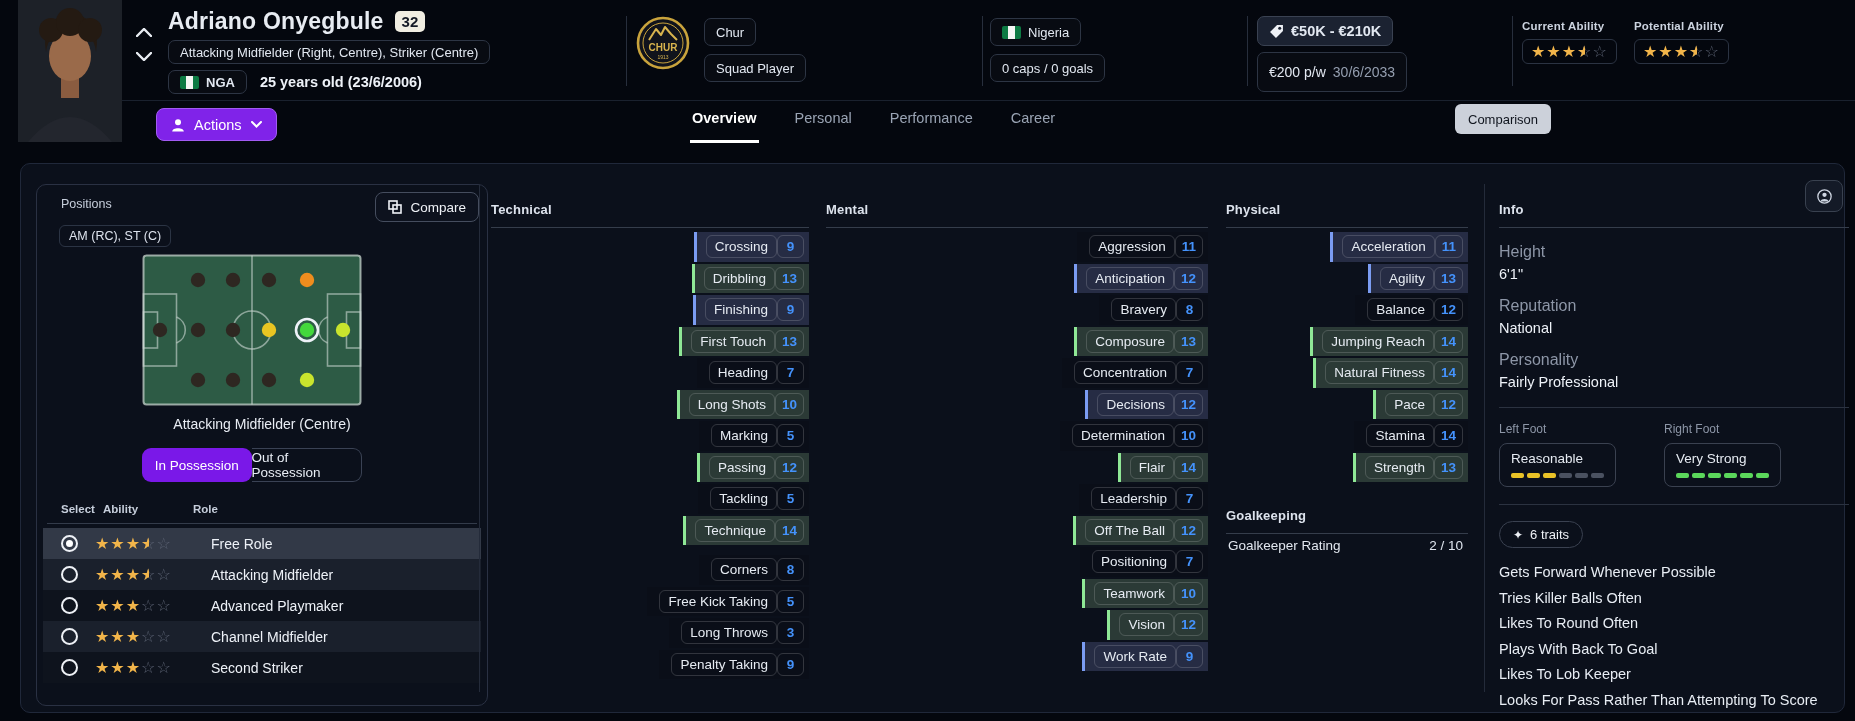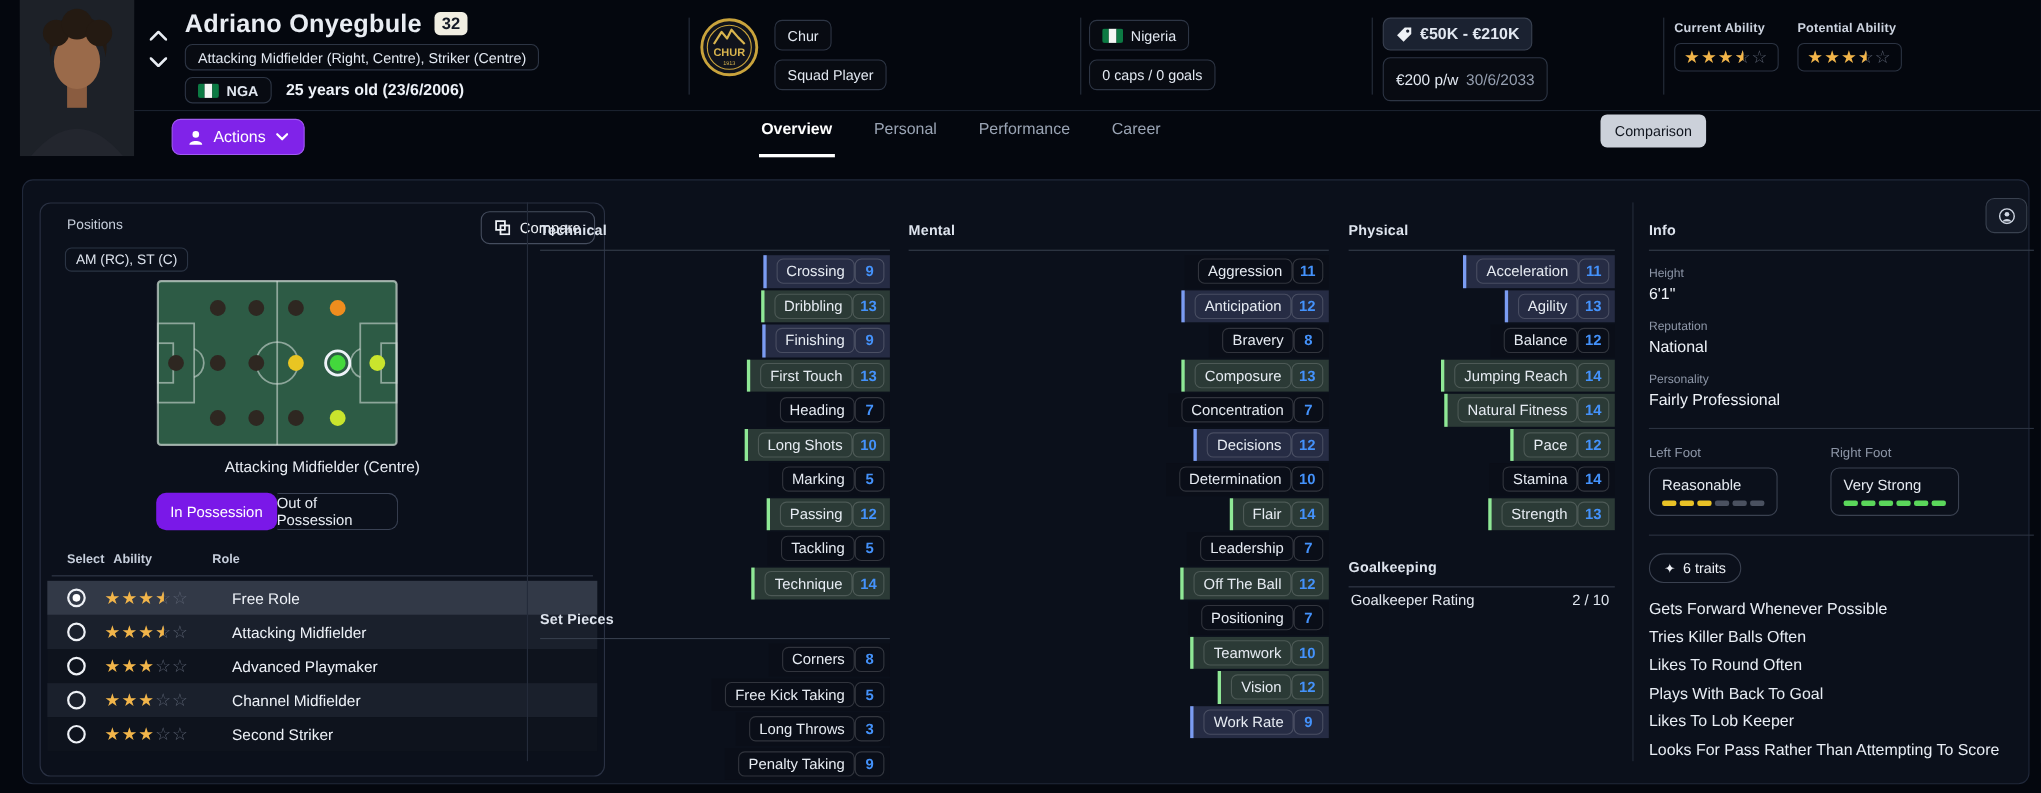--- a/index.html
+++ b/index.html
@@ -55,21 +55,21 @@
   .tab { font-size:14.5px; color:#9aa4b4; padding:8px 2px 14px; cursor:pointer; }
   .tab.active { color:#fff; font-weight:bold; border-bottom:3px solid #fff; }
   #comparison-btn { left:1455px; top:104px; height:30px; background:#ccd1da; color:#10151e; border-radius:6px;
                     font-size:13px; display:flex; align-items:center; padding:0 13px; cursor:pointer; }
 
   
   #card { left:20px; top:163px; width:1825px; height:550px; background:#0b101b; border:1px solid #20283a; border-radius:10px; }
   .card-vdiv { top:20px; height:508px; width:1px; background:#242b3a; }
 
   
-  #positions-panel { left:15px; top:20px; width:514px; height:522px; border:1px solid #2a3143; border-radius:10px; }
+  #positions-panel { left:15px; top:20px; width:452px; height:522px; border:1px solid #2a3143; border-radius:10px; }
   #pp-title { left:24px; top:12px; font-size:12.5px; color:#c6cedb; }
   #compare-btn { right:8px; top:7px; height:30px; border:1px solid #454d5e; border-radius:8px; background:#12182455;
                  display:flex; align-items:center; gap:8px; padding:0 12px; font-size:13.5px; color:#eef1f6; cursor:pointer; }
   #pos-summary { left:22px; top:40px; border:1px solid #2b3444; border-radius:6px; padding:3px 9px; font-size:12.5px; color:#dde3ed; }
   #pitch-wrap { left:105px; top:69px; width:220px; height:152px; }
   #pitch-caption { left:0; top:231px; width:100%; text-align:center; font-size:14px; color:#e9edf4; }
   #possession-toggle { left:105px; top:263px; width:220px; height:34px; display:flex; border-radius:9px; }
   .toggle-btn { flex:1; display:flex; align-items:center; justify-content:center; font-size:13.5px; cursor:pointer; }
   .toggle-btn.on { background:#7a18e8; color:#fff; border-radius:9px; }
   .toggle-btn.off { border:1px solid #3a4254; border-left:none; border-radius:0 9px 9px 0; color:#e8edf4; }
@@ -109,21 +109,21 @@
   #gk-section { margin-top:26px; }
   .plain-row { height:30px; margin-top:4px; display:flex; align-items:flex-start; justify-content:space-between; padding:0 5px 0 2px; }
   .plain-row .pl { font-size:13.5px; color:#e2e7ef; }
   .plain-row .pv { font-size:13.5px; color:#dfe5ee; }
 
   
   #col-info { left:1478px; top:38px; width:350px; }
   #info-icon-btn { position:absolute; right:6px; top:-22px; width:38px; height:32px; border:1px solid #39414f;
                    background:#141a27; border-radius:8px; display:flex; align-items:center; justify-content:center; cursor:pointer; }
   .info-field { margin-top:15px; }
-  .if-label { font-size:11px; color:#8d96a7; }
+  .if-label { font-size:16px; color:#8d96a7; }
   .if-value { font-size:14.5px; color:#eef2f8; margin-top:5px; }
   .info-div { height:1px; background:#2b3240; margin-top:17px; }
   #feet-row { display:flex; gap:48px; margin-top:14px; }
   .foot-label { font-size:12px; color:#8d96a7; }
   .foot-box { margin-top:7px; border:1px solid #3a4150; border-radius:8px; padding:7px 11px 8px; display:inline-block; }
   .foot-strength { font-size:13.5px; color:#e6ebf2; }
   .foot-dashes { display:flex; gap:3px; margin-top:7px; }
   .dash { width:13px; height:5px; border-radius:2px; background:#4a5160; }
   #traits-pill { margin-top:16px; display:inline-flex; align-items:center; gap:7px; border:1px solid #3a4150;
                  border-radius:15px; padding:5px 13px; font-size:13px; color:#eef1f6; }
@@ -414,21 +414,20 @@
             <span class="attr-val">5</span>
           </div>
           <div class="attr-row tint-green">
             <span class="bar"></span>
             <span class="attr-chip">Technique</span>
             <span class="attr-val">14</span>
           </div>
         </div>
     </div>
     <div class="sub-section">
-      <div class="sec-title">Set Pieces</div>
       <div class="attr-rows">
           <div class="attr-row tint-none">
             <span class="attr-chip">Corners</span>
             <span class="attr-val">8</span>
           </div>
           <div class="attr-row tint-none">
             <span class="attr-chip">Free Kick Taking</span>
             <span class="attr-val">5</span>
           </div>
           <div class="attr-row tint-none">

